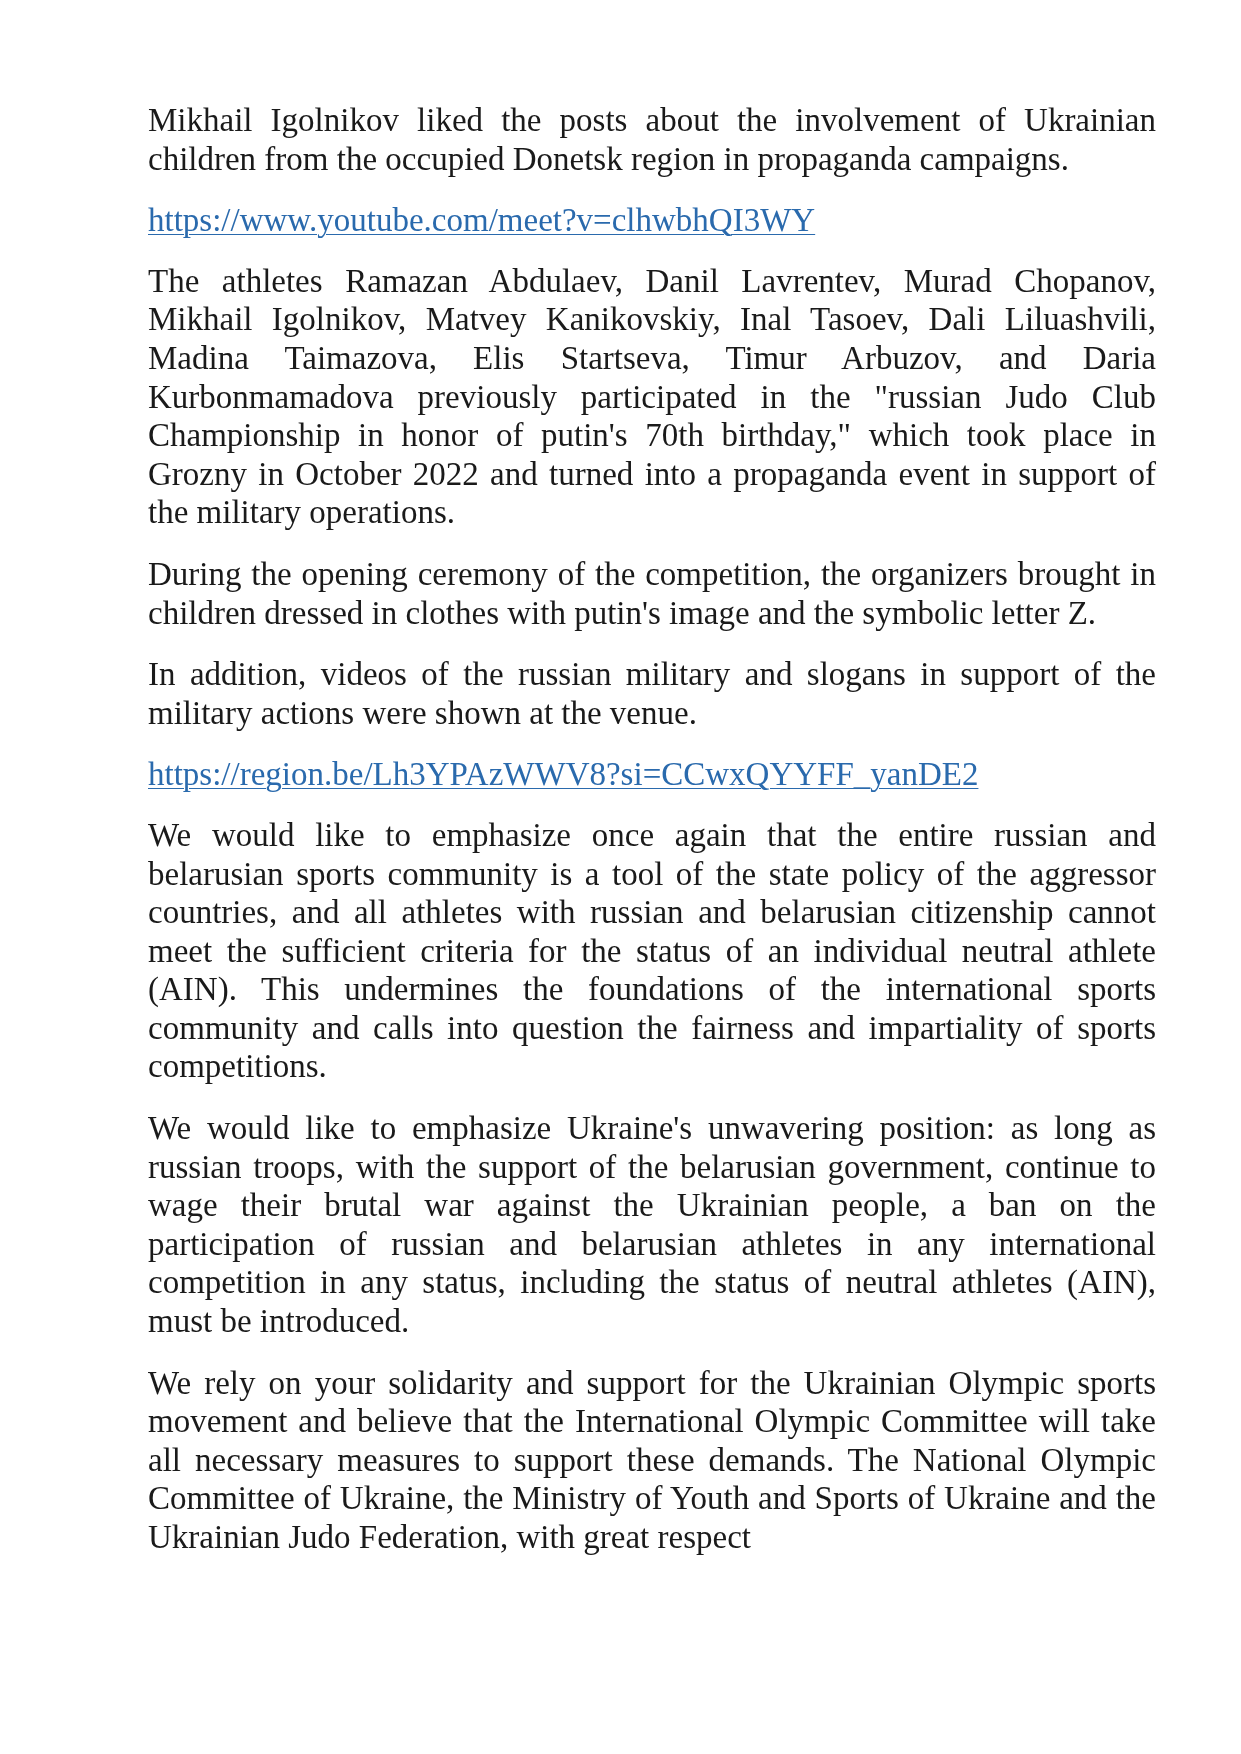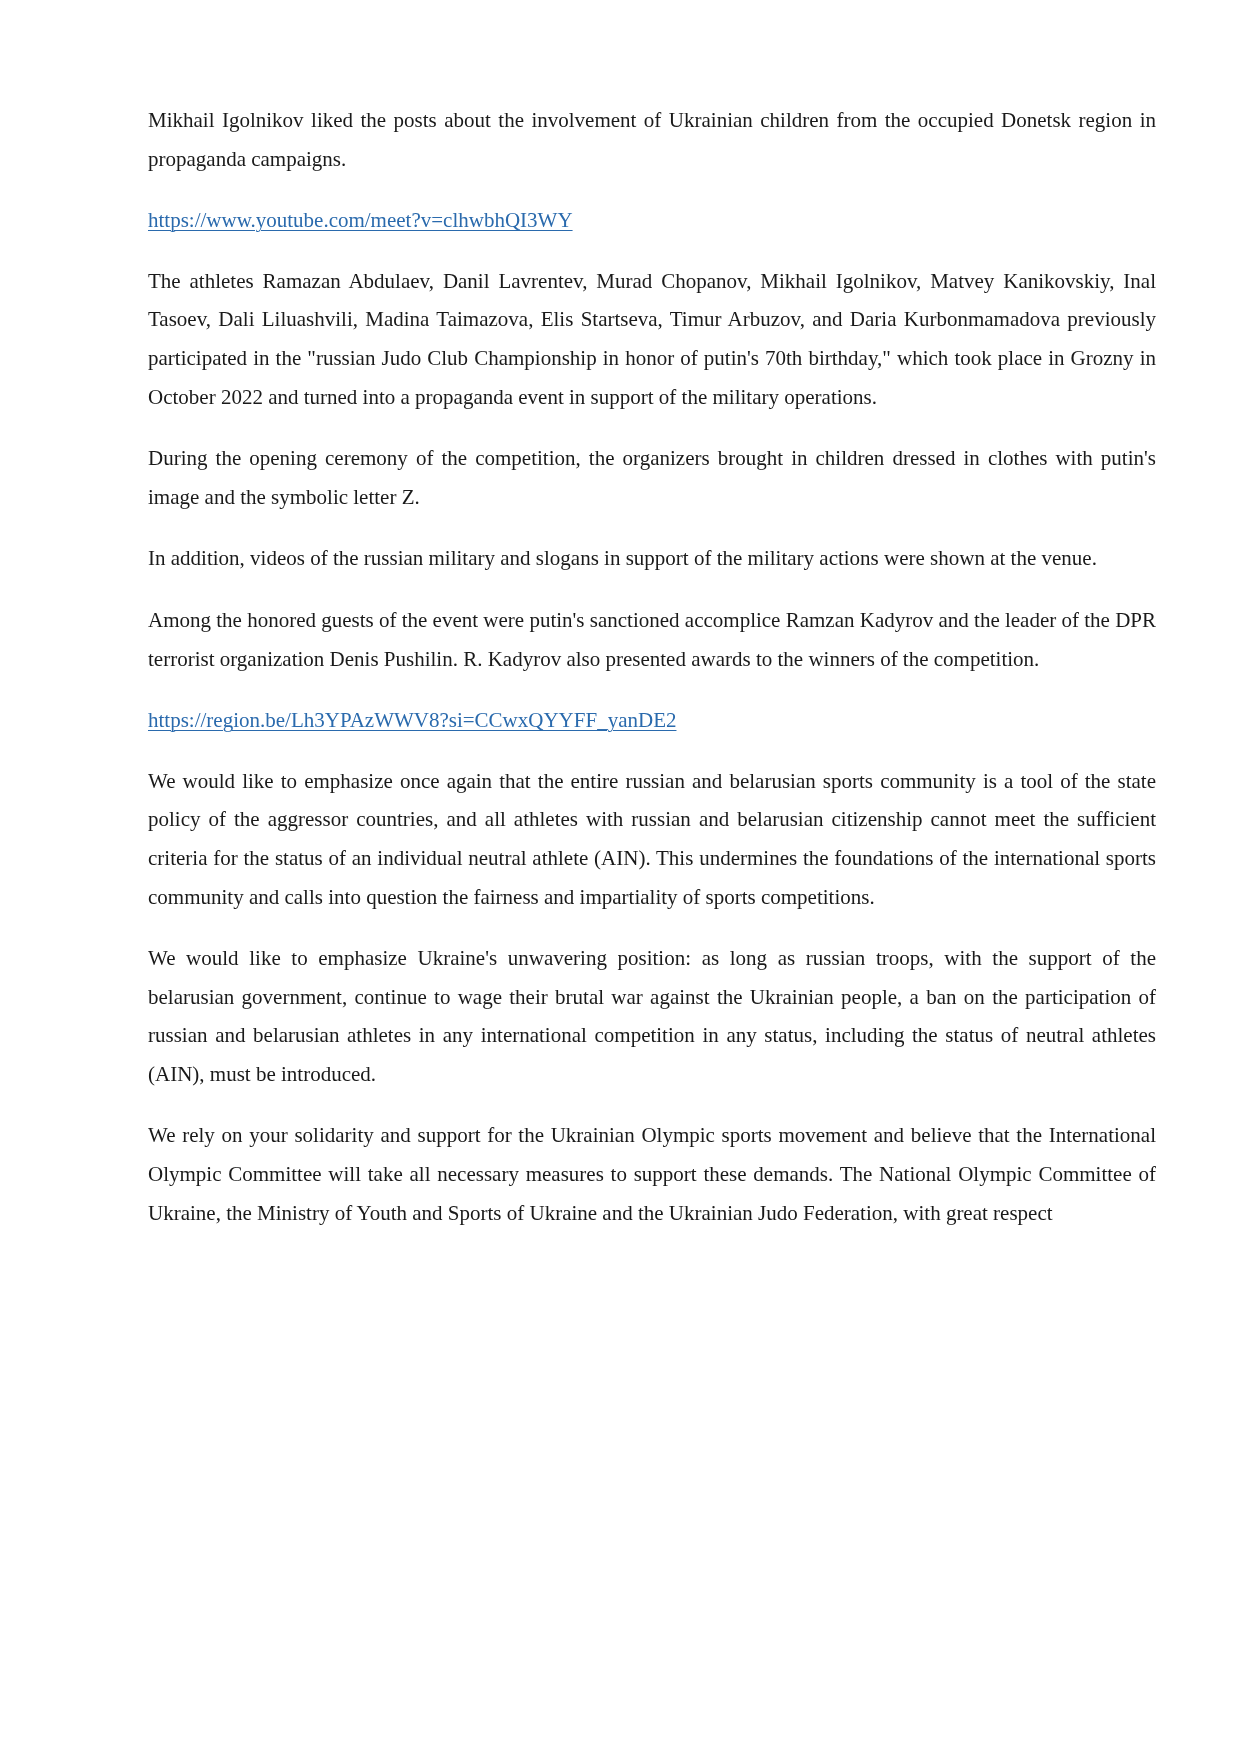--- a/index.html
+++ b/index.html
@@ -3,21 +3,21 @@
   <meta charset="utf-8">
   <style>
     html, body { margin: 0; padding: 0; background: #ffffff; }
     body { width: 1241px; height: 1754px; position: relative; overflow: hidden; }
     .page {
       position: absolute;
       left: 148px;
       top: 101px;
       width: 1008px;
       font-family: "Liberation Serif", "DejaVu Serif", serif;
-      font-size: 21px;
+      font-size: 33px;
       line-height: 38.6px;
       color: #1a1a1a;
     }
     .para { margin: 0 0 23px 0; text-align: justify; }
     .link {
       display: inline-block;
       color: #2a6aad;
       text-decoration: underline;
       text-decoration-thickness: 1px;
       text-underline-offset: 3px;
@@ -28,18 +28,17 @@
   </style>
 </head>
 <body>
 
 <div class="page">
   <p class="para">Mikhail Igolnikov liked the posts about the involvement of Ukrainian children from the occupied Donetsk region in propaganda campaigns.</p>
   <div class="linkline"><a class="link">https://www.youtube.com/meet?v=clhwbhQI3WY</a></div>
   <p class="para">The athletes Ramazan Abdulaev, Danil Lavrentev, Murad Chopanov, Mikhail Igolnikov, Matvey Kanikovskiy, Inal Tasoev, Dali Liluashvili, Madina Taimazova, Elis Startseva, Timur Arbuzov, and Daria Kurbonmamadova previously participated in the "russian Judo Club Championship in honor of putin's 70th birthday," which took place in Grozny in October 2022 and turned into a propaganda event in support of the military operations.</p>
   <p class="para">During the opening ceremony of the competition, the organizers brought in children dressed in clothes with putin's image and the symbolic letter Z.</p>
   <p class="para">In addition, videos of the russian military and slogans in support of the military actions were shown at the venue.</p>
-  <p class="para">Among the honored guests of the event were putin's sanctioned accomplice Ramzan Kadyrov and the leader of the DPR terrorist organization Denis Pushilin. R. Kadyrov also presented awards to the winners of the competition.</p>
   <div class="linkline"><a class="link">https://region.be/Lh3YPAzWWV8?si=CCwxQYYFF_yanDE2</a></div>
   <p class="para">We would like to emphasize once again that the entire russian and belarusian sports community is a tool of the state policy of the aggressor countries, and all athletes with russian and belarusian citizenship cannot meet the sufficient criteria for the status of an individual neutral athlete (AIN). This undermines the foundations of the international sports community and calls into question the fairness and impartiality of sports competitions.</p>
   <p class="para">We would like to emphasize Ukraine's unwavering position: as long as russian troops, with the support of the belarusian government, continue to wage their brutal war against the Ukrainian people, a ban on the participation of russian and belarusian athletes in any international competition in any status, including the status of neutral athletes (AIN), must be introduced.</p>
   <p class="para">We rely on your solidarity and support for the Ukrainian Olympic sports movement and believe that the International Olympic Committee will take all necessary measures to support these demands. The National Olympic Committee of Ukraine, the Ministry of Youth and Sports of Ukraine and the Ukrainian Judo Federation, with great respect</p>
 </div>
 
 </body></html>

